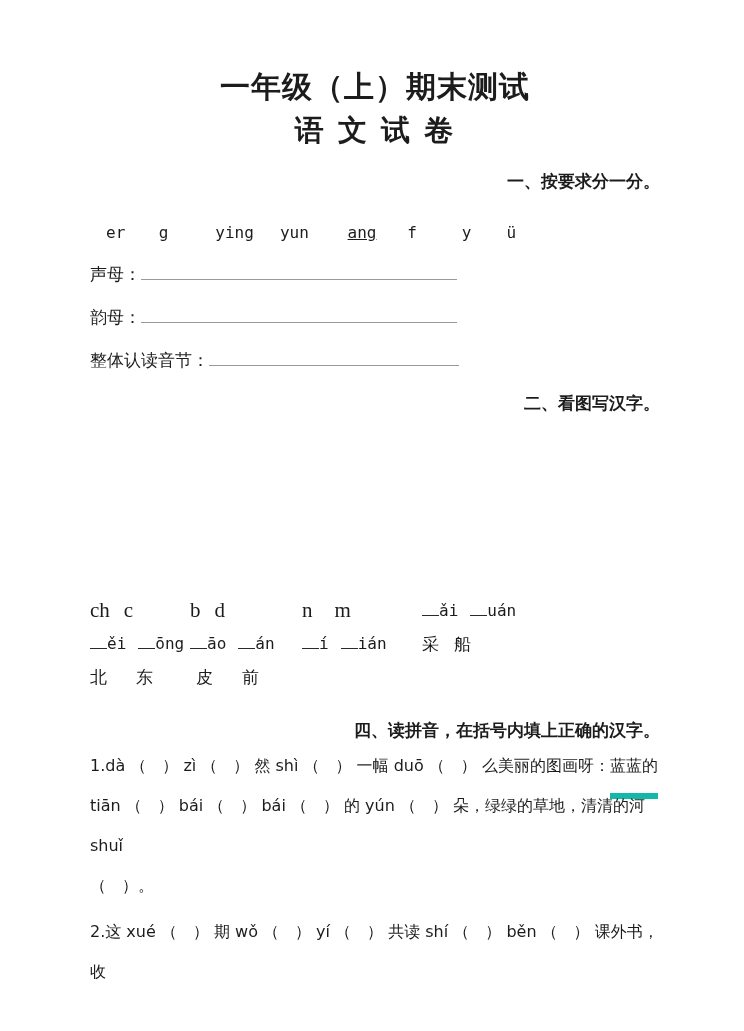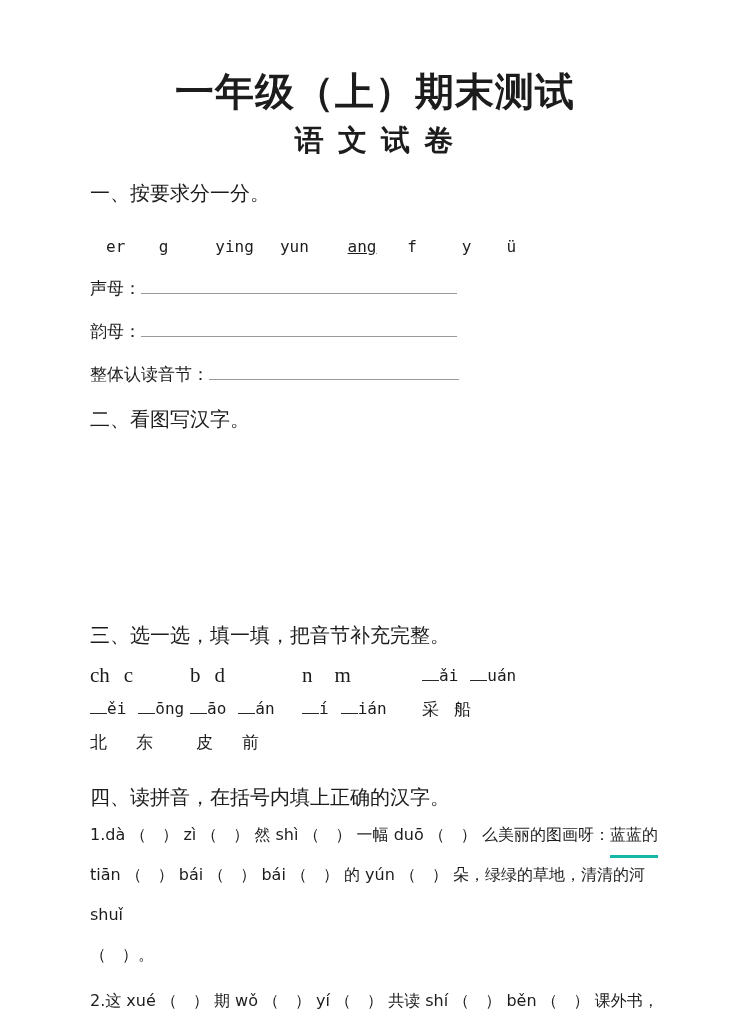--- a/index.html
+++ b/index.html
@@ -6,25 +6,25 @@
   body{
     width:744px;height:1031px;overflow:hidden;
     font-family:"DejaVu Sans",sans-serif;
     color:#1c1c1c;
     -webkit-text-size-adjust:none;
   }
   .page{padding:70px 84px 0 90px;}
 
   
   .hdr{text-align:center;}
-  .title{font-size:39px;font-weight:bold;line-height:1.15;letter-spacing:1px;}
+  .title{font-size:30px;font-weight:bold;line-height:1.15;letter-spacing:1px;}
   .subtitle{font-size:29px;font-weight:bold;line-height:1.15;margin-top:9px;letter-spacing:2px;}
 
   
-  .sec-h{font-size:20px;font-weight:normal;margin-top:24px;line-height:1.2;}
+  .sec-h{font-size:17px;font-weight:bold;margin-top:24px;line-height:1.2;text-align:right;}
 
   
   .py-row{margin-top:15px;font-family:"DejaVu Sans Mono",monospace;font-size:16px;line-height:22px;white-space:nowrap;}
   .py-row .t{display:inline-block;}
   .py-row .w0{width:43px;margin-left:16px;} .py-row .w1{width:47px;} .py-row .w2{width:55px;margin-top:16px;}
   .py-row .w3{width:58px;} .py-row .w4{width:50px;text-decoration:underline;} .py-row .w5{width:45px;}
   .py-row .w6{width:35px;} .py-row .w7{width:30px;}
 
   .blank-row{margin-top:17px;font-size:17px;line-height:26px;white-space:nowrap;}
   .fill-line{display:inline-block;border-bottom:1px solid #9a9a9a;height:18px;vertical-align:baseline;}
@@ -48,21 +48,21 @@
   .finals .syl{display:inline-block;}
   .finals .syl+.syl{margin-left:12px;}
   .u-blank{display:inline-block;width:17px;height:14px;border-bottom:1.4px solid #2a2a2a;}
   .hanzi{font-size:17px;line-height:26px;}
   .hanzi .h2{margin-left:26px;}
   .hanzi .h1pad{display:inline-block;min-width:20px;}
 
   
   .para{font-size:16px;line-height:40px;margin-top:6px;}
   .para .ln{white-space:pre-wrap;}
-  .ul-phrase{border-bottom:3px solid #14b8a6;padding-bottom:11px;}
+  .ul-phrase{border-bottom:6px solid #14b8a6;padding-bottom:18px;}
 </style>
 </head>
 <body>
 
 <div class="page">
 
   <div class="hdr">
     <div class="title">一年级（上）期末测试</div>
     <div class="subtitle">语 文 试 卷</div>
   </div>
@@ -86,21 +86,20 @@
   <div class="blank-row">
     <span>韵母：</span><span class="fill-line fill-long"></span>
   </div>
   <div class="blank-row">
     <span>整体认读音节：</span><span class="fill-line fill-short"></span>
   </div>
 
   <div class="sec-h" style="margin-top:20px;">二、看图写汉字。</div>
   <div class="pic-space"></div>
 
-  <div class="sec-h">三、选一选，填一填，把音节补充完整。</div>
 
   <div class="s3-grid">
 
     <div class="cell letters"><span>ch</span><span class="l2">c</span></div>
     <div class="cell letters"><span>b</span><span class="l2">d</span></div>
     <div class="cell letters"><span>n</span><span class="l2" style="margin-left:22px;">m</span></div>
 
     <div class="cell finals"><span class="syl"><span class="u-blank"></span><span>ǎi</span></span><span class="syl"><span class="u-blank"></span><span>uán</span></span></div>
     <div class="cell finals"><span class="syl"><span class="u-blank"></span><span>ěi</span></span><span class="syl"><span class="u-blank"></span><span>ōng</span></span></div>
     <div class="cell finals"><span class="syl"><span class="u-blank"></span><span>āo</span></span><span class="syl"><span class="u-blank"></span><span>án</span></span></div>

